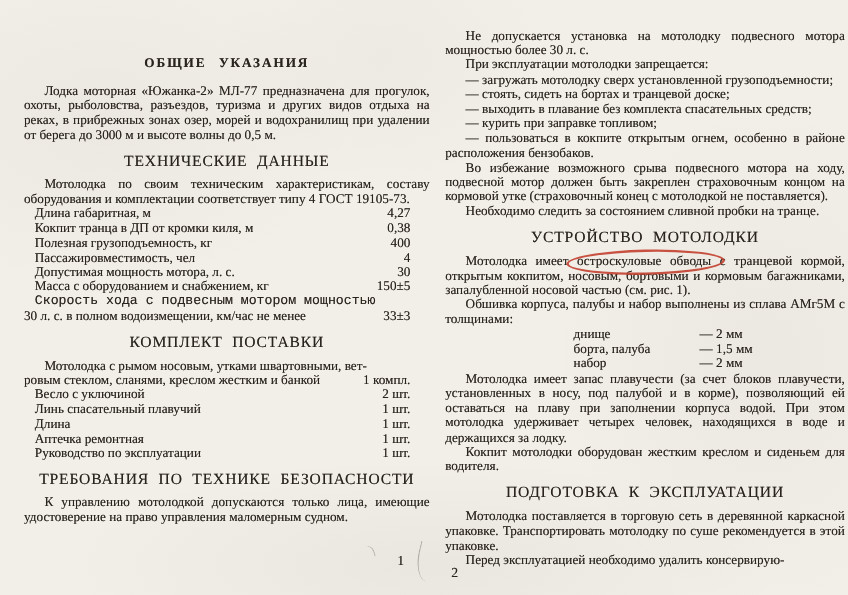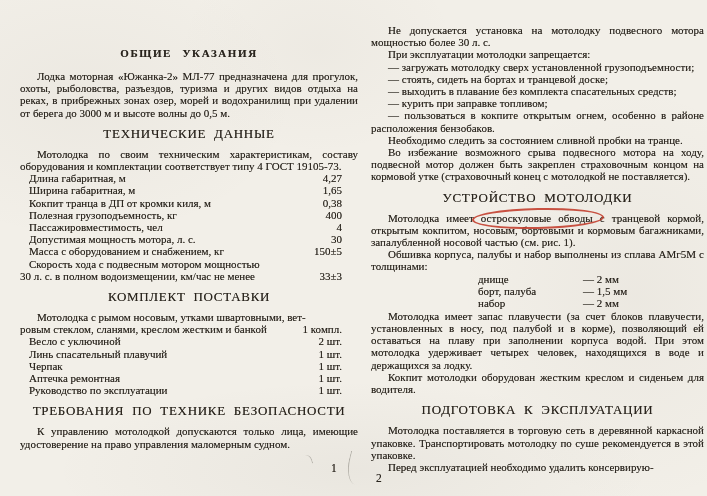--- a/index.html
+++ b/index.html
@@ -120,45 +120,41 @@
 
   <div class="h-sec">ТЕХНИЧЕСКИЕ ДАННЫЕ</div>
   <p>Мотолодка по своим техническим характеристикам, составу оборудования и комплектации соответствует типу 4 ГОСТ 19105-73.</p>
 
   <div>
     <div class="spec-row">
       <span class="lbl">Длина габаритная, м</span>
       <span class="val">4,27</span>
     </div>
     <div class="spec-row">
-      <span class="lbl">Ширина габаритная, м</span>
-      <span class="val">1,65</span>
-    </div>
-    <div class="spec-row">
       <span class="lbl">Кокпит транца в ДП от кромки киля, м</span>
       <span class="val">0,38</span>
     </div>
     <div class="spec-row">
       <span class="lbl">Полезная грузоподъемность, кг</span>
       <span class="val">400</span>
     </div>
     <div class="spec-row">
       <span class="lbl">Пассажировместимость, чел</span>
       <span class="val">4</span>
     </div>
     <div class="spec-row">
       <span class="lbl">Допустимая мощность мотора, л. с.</span>
       <span class="val">30</span>
     </div>
     <div class="spec-row">
       <span class="lbl">Масса с оборудованием и снабжением, кг</span>
       <span class="val">150±5</span>
     </div>
     <div class="twoline-item">
-      <div class="spec-row" style="padding-right:0;">
+      <div class="spec-row" style="padding-right:0;font-family:Liberation Mono, monospace;">
         <span class="lbl">Скорость хода с подвесным мотором мощностью</span>
       </div>
       <div class="cont nohang">
         <span>30 л. с. в полном водоизмещении, км/час не менее</span>
         <span class="val">33±3</span>
       </div>
     </div>
   </div>
 
   <div class="h-sec">КОМПЛЕКТ ПОСТАВКИ</div>
@@ -172,21 +168,21 @@
   <div>
     <div class="spec-row">
       <span class="lbl">Весло с уключиной</span>
       <span class="val">2 шт.</span>
     </div>
     <div class="spec-row">
       <span class="lbl">Линь спасательный плавучий</span>
       <span class="val">1 шт.</span>
     </div>
     <div class="spec-row">
-      <span class="lbl">Черпак</span>
+      <span class="lbl">Длина</span>
       <span class="val">1 шт.</span>
     </div>
     <div class="spec-row">
       <span class="lbl">Аптечка ремонтная</span>
       <span class="val">1 шт.</span>
     </div>
     <div class="spec-row">
       <span class="lbl">Руководство по эксплуатации</span>
       <span class="val">1 шт.</span>
     </div>
@@ -197,34 +193,34 @@
 </div>
 
 <div class="col col-right">
   <p class="first-para">Не допускается установка на мотолодку подвесного мотора мощностью более 30 л. с.</p>
   <p>При эксплуатации мотолодки запрещается:</p>
   <p>— загружать мотолодку сверх установленной грузоподъемности;</p>
   <p>— стоять, сидеть на бортах и транцевой доске;</p>
   <p>— выходить в плавание без комплекта спасательных средств;</p>
   <p>— курить при заправке топливом;</p>
   <p>— пользоваться в кокпите открытым огнем, особенно в районе расположения бензобаков.</p>
+  <p>Во избежание возможного срыва подвесного мотора на ходу, подвесной мотор должен быть закреплен страховочным концом на кормовой утке (страховочный конец с мотолодкой не поставляется).</p>
   <p>Необходимо следить за состоянием сливной пробки на транце.</p>
-  <p>Во избежание возможного срыва подвесного мотора на ходу, подвесной мотор должен быть закреплен страховочным концом на кормовой утке (страховочный конец с мотолодкой не поставляется).</p>
 
   <div class="h-sec">УСТРОЙСТВО МОТОЛОДКИ</div>
   <p><span>Мотолодка имеет </span><span class="circled"><span class="circle-oval"></span><span>остроскуловые обводы</span></span><span> с транцевой кормой, открытым кокпитом, носовым, бортовыми и кормовым багажниками, запалубленной носовой частью (см. рис. 1).</span></p>
   <p>Обшивка корпуса, палубы и набор выполнены из сплава АМг5М с толщинами:</p>
 
   <div>
     <div class="thick-row">
       <span class="lbl">днище</span>
       <span class="val">— 2 мм</span>
     </div>
     <div class="thick-row">
-      <span class="lbl">борт, палуба</span>
+      <span class="lbl">борта, палуба</span>
       <span class="val">— 1,5 мм</span>
     </div>
     <div class="thick-row">
       <span class="lbl">набор</span>
       <span class="val">— 2 мм</span>
     </div>
   </div>
 
   <p>Мотолодка имеет запас плавучести (за счет блоков плавучести, установленных в носу, под палубой и в корме), позволяющий ей оставаться на плаву при заполнении корпуса водой. При этом мотолодка удерживает четырех человек, находящихся в воде и держащихся за лодку.</p>
   <p>Кокпит мотолодки оборудован жестким креслом и сиденьем для водителя.</p>

